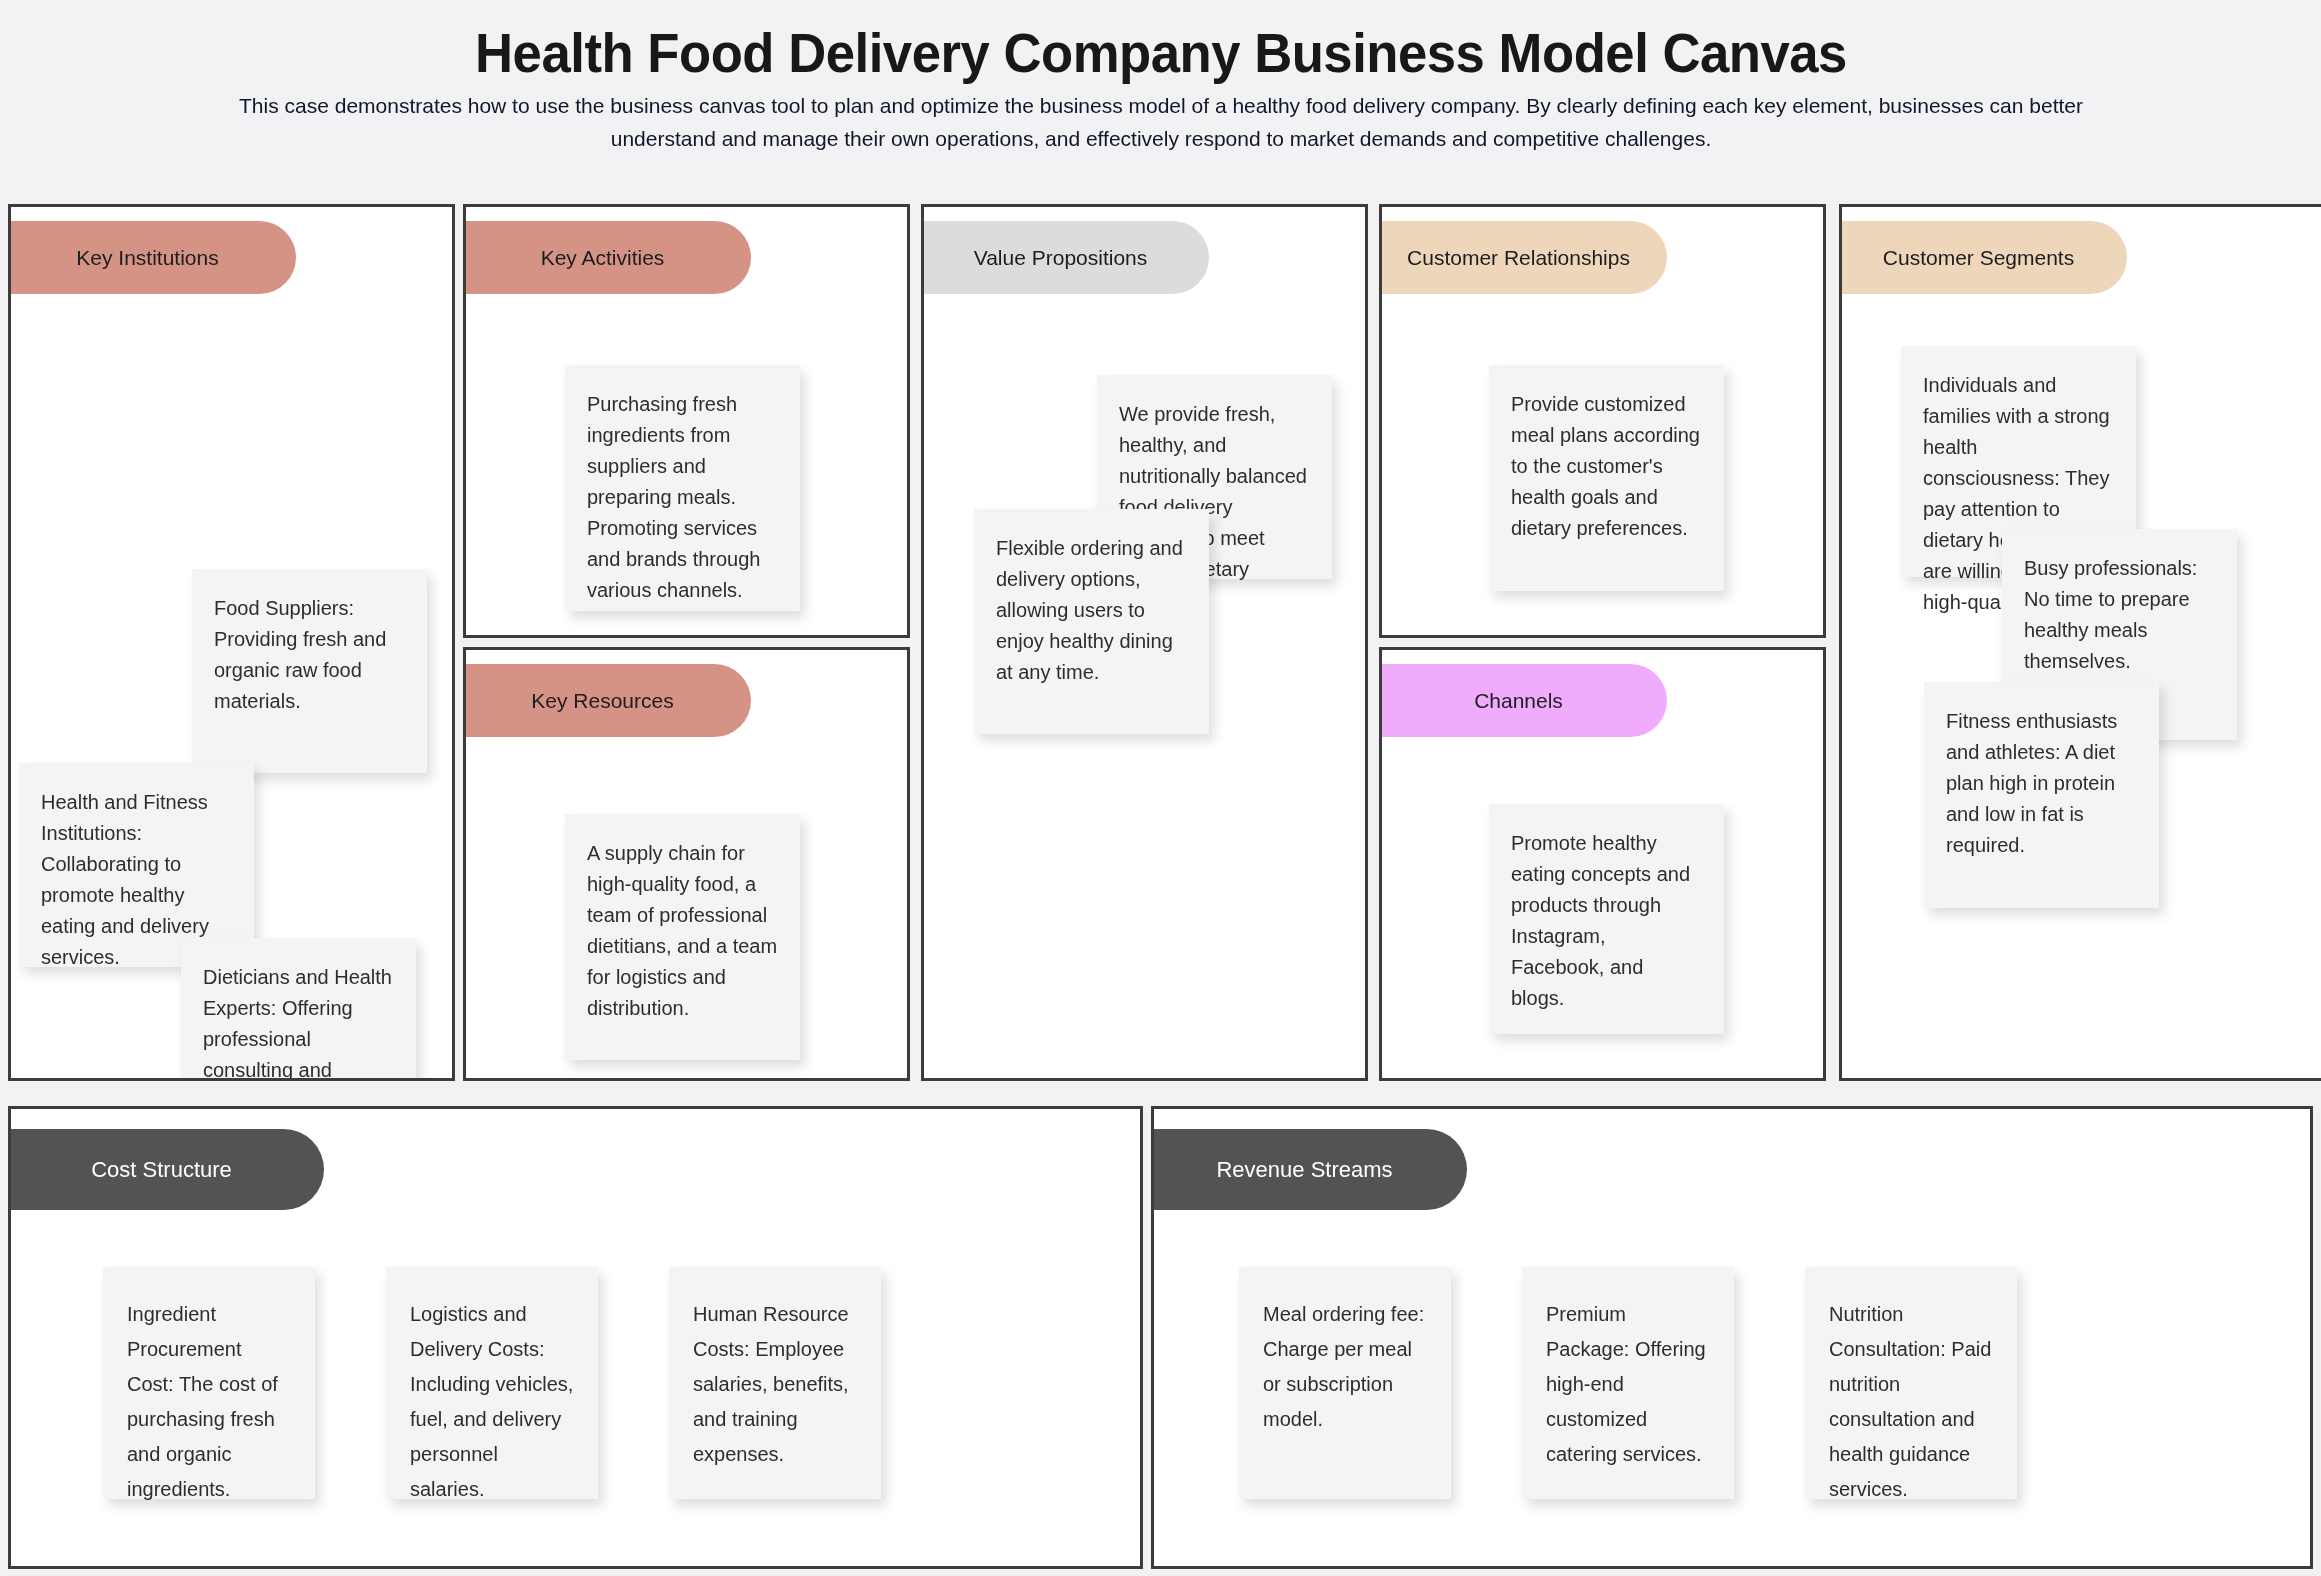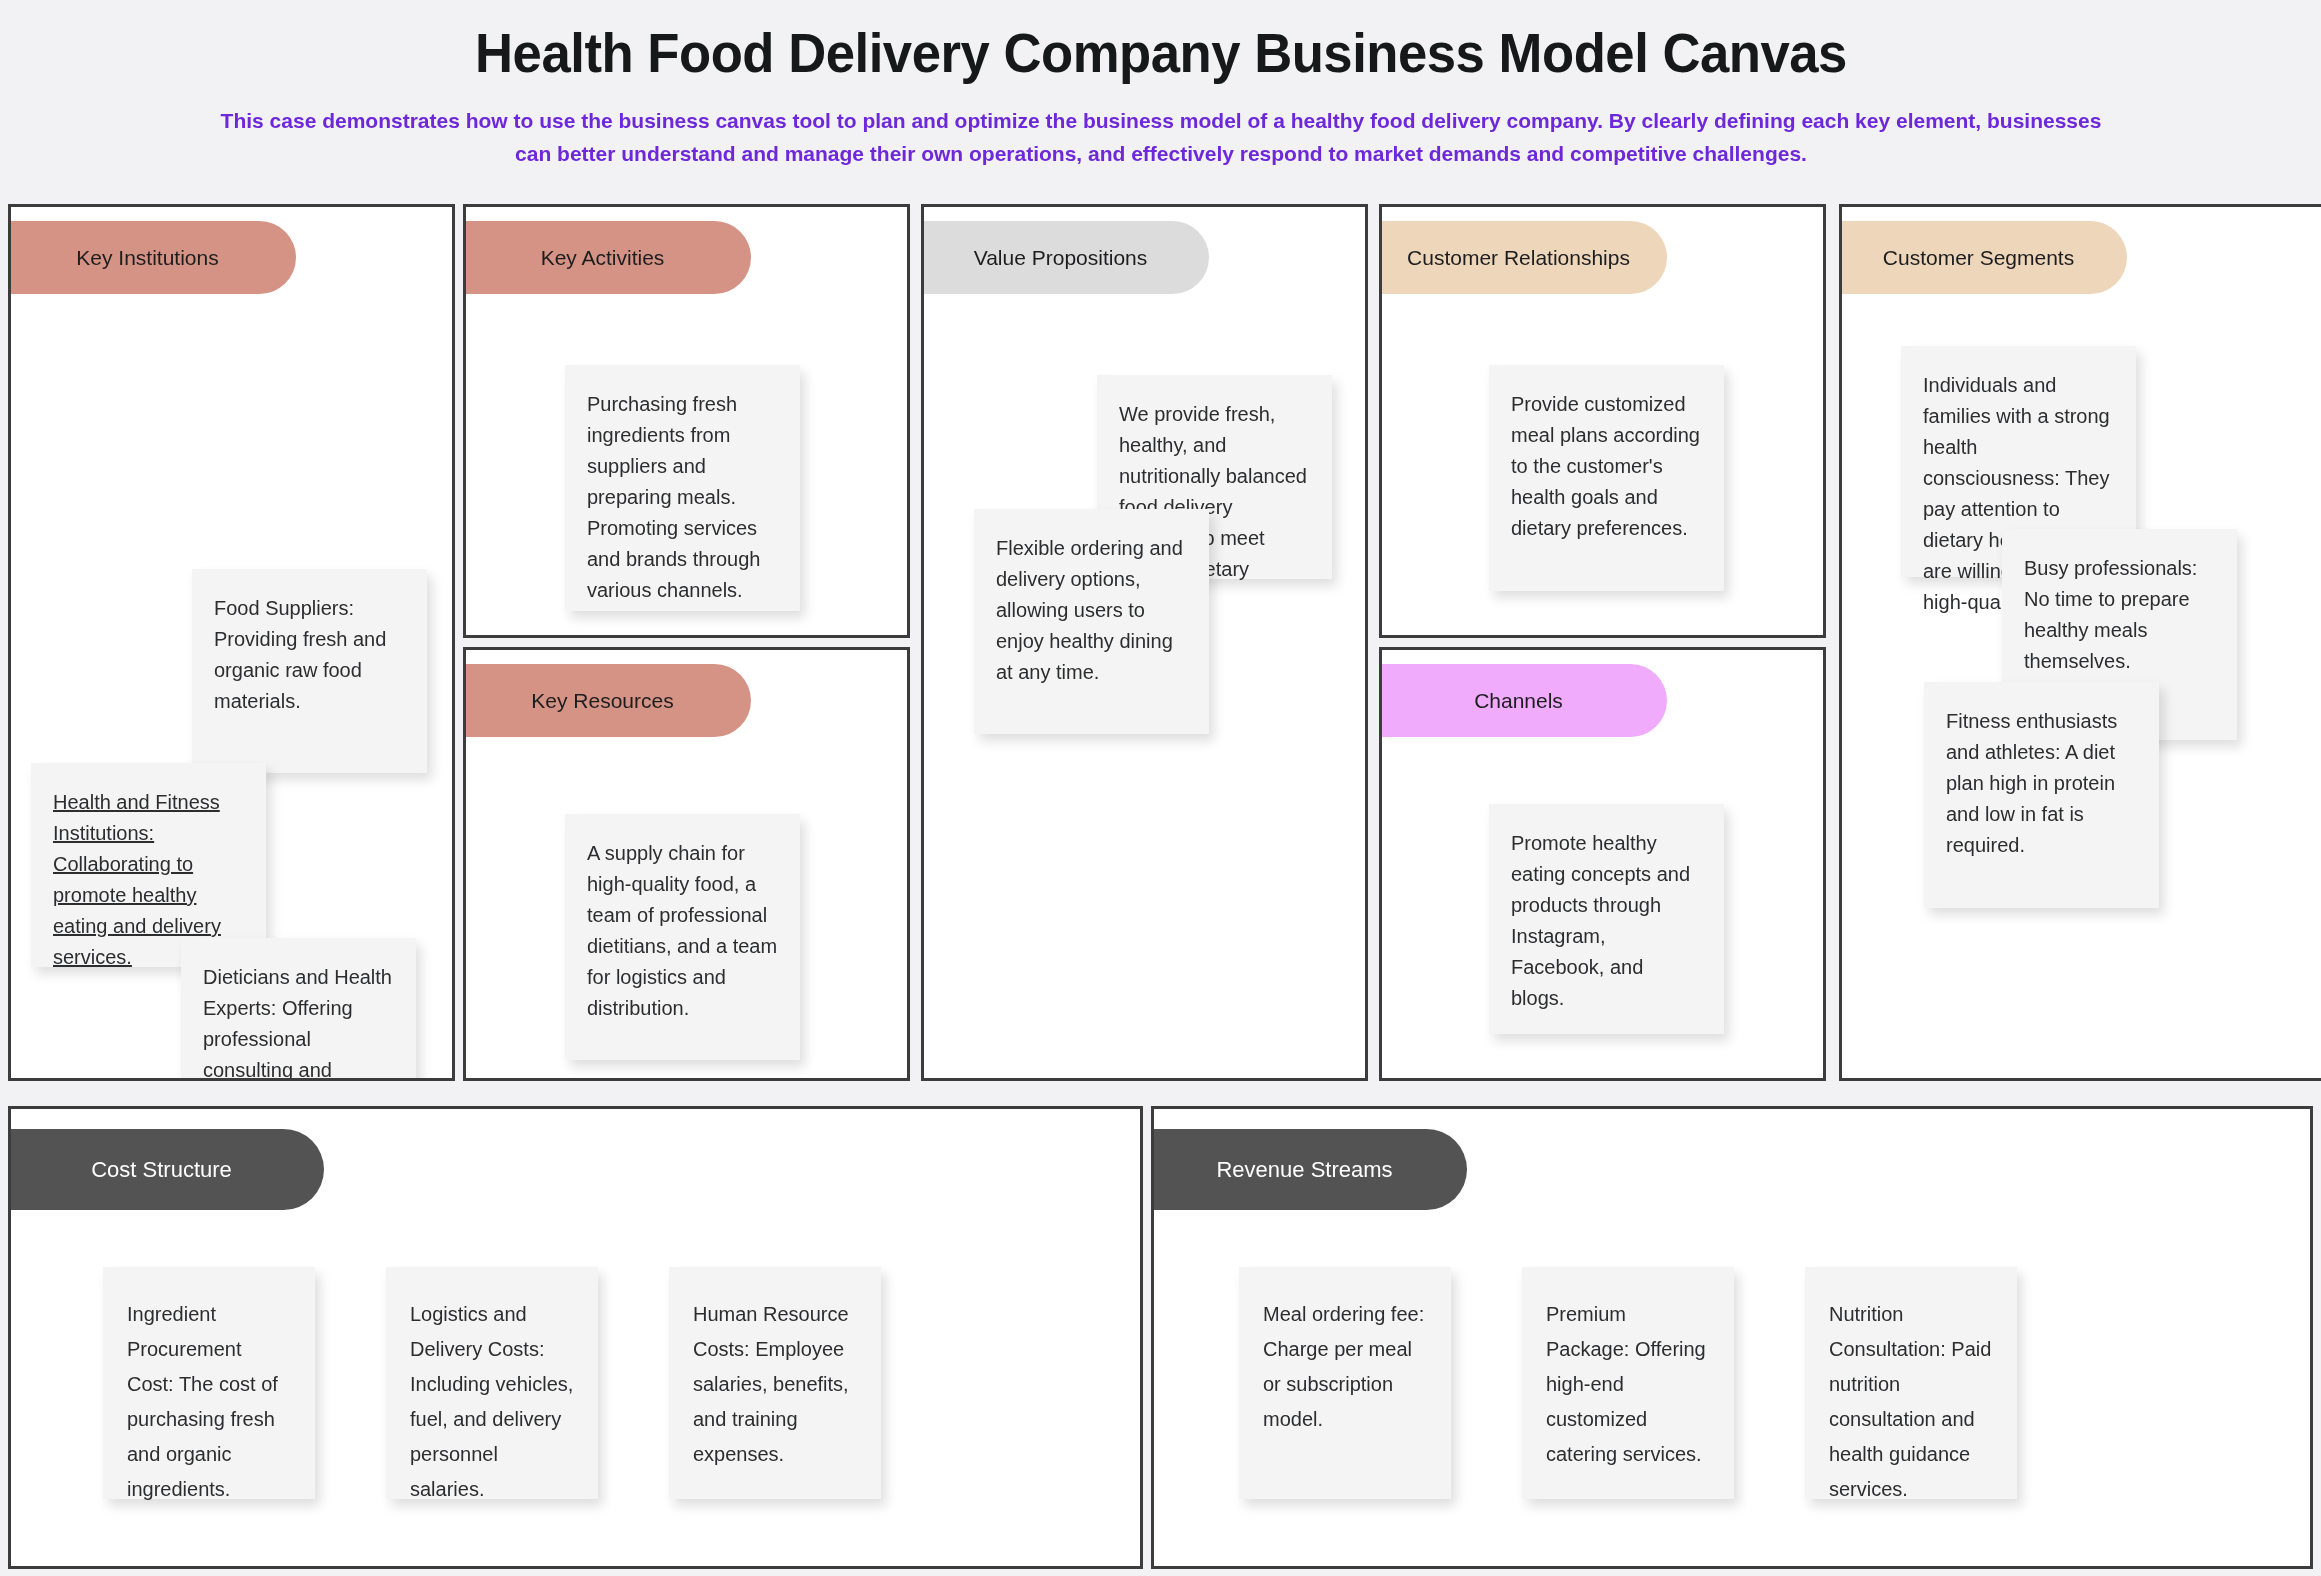--- a/index.html
+++ b/index.html
@@ -32,26 +32,26 @@
     font-size: 56px;
     font-weight: 700;
     letter-spacing: -0.5px;
     color: #17181a;
     line-height: 1.1;
     padding-top: 22px;
     white-space: nowrap;
     transform: scaleX(0.94);
   }
   #page-subtitle {
-    margin: 20px auto 0;
+    margin: 5px auto 0;
     width: 1911px;
     font-size: 21px;
     line-height: 1.6;
-    color: #6d28d9;
-    font-weight: 700;
+    color: #0f172a;
+    font-weight: 400;
   }
 
   
   .panel {
     position: absolute;
     background: #ffffff;
     border: 3px solid #3c3c3c;
     overflow: visible;
   }
   .panel-clip { overflow: hidden; }
@@ -104,21 +104,21 @@
 
   <div class="panel panel-clip" style="left:8px; top:204px; width:447px; height:877px;">
     <div class="pill" style="left:-12px; top:14px; width:297px; background:#d59385;">
       <span class="pill-label">Key Institutions</span>
     </div>
 
     <div class="note" style="left:181px; top:362px; width:235px; height:204px;">
       <span class="note-text">Food Suppliers: Providing fresh and organic raw food materials.</span>
     </div>
 
-    <div class="note" style="left:20px; top:556px; width:235px; height:204px;text-decoration:underline;">
+    <div class="note" style="left:8px; top:556px; width:235px; height:204px;">
       <span class="note-text">Health and Fitness Institutions: Collaborating to promote healthy eating and delivery services.</span>
     </div>
 
     <div class="note" style="left:170px; top:731px; width:235px; height:234px;">
       <span class="note-text">Dieticians and Health Experts: Offering professional consulting and dietary planning services.</span>
     </div>
   </div>
 
   <div class="panel panel-clip" style="left:463px; top:204px; width:447px; height:434px;">
     <div class="pill" style="left:-12px; top:14px; width:297px; background:#d59385;">

